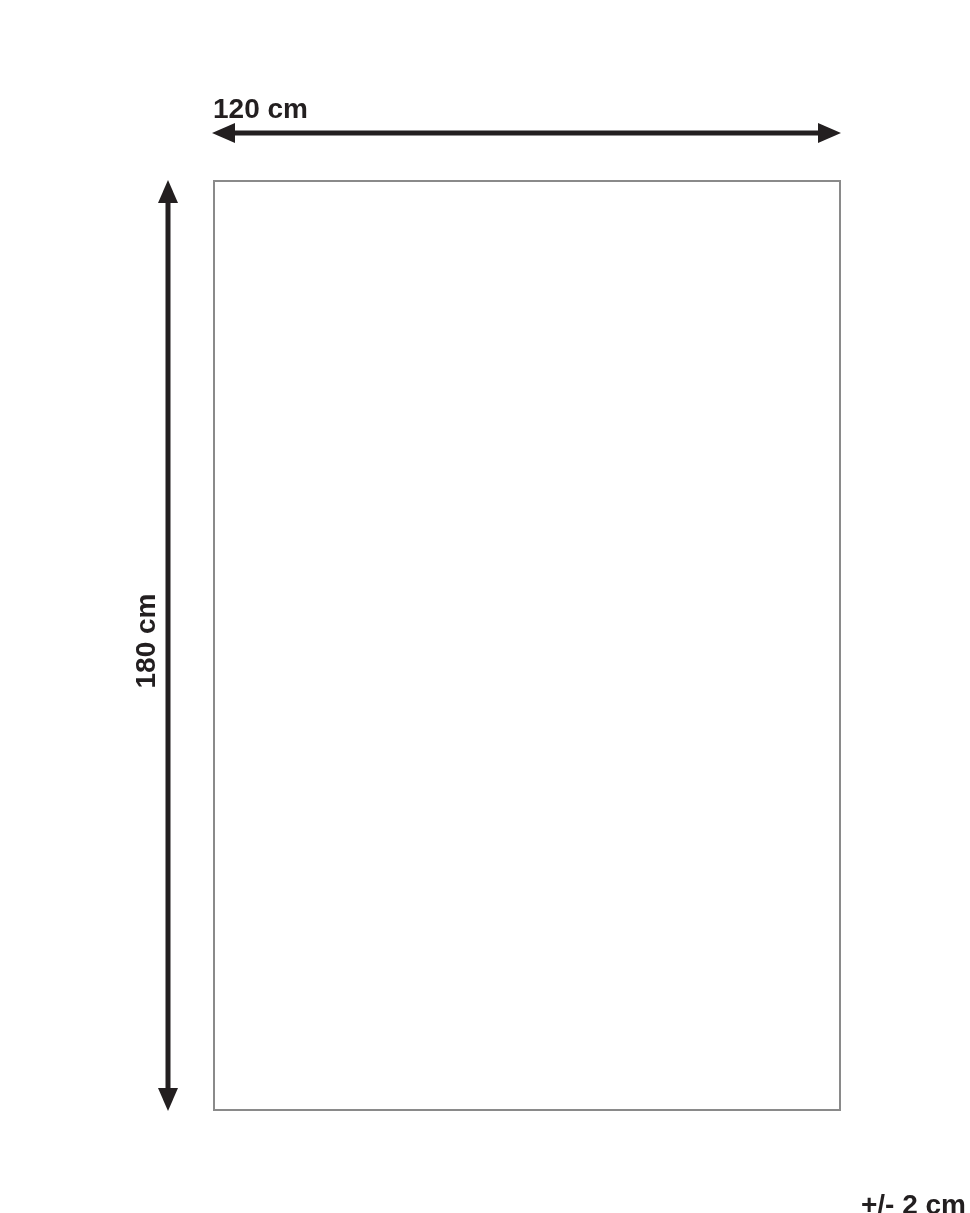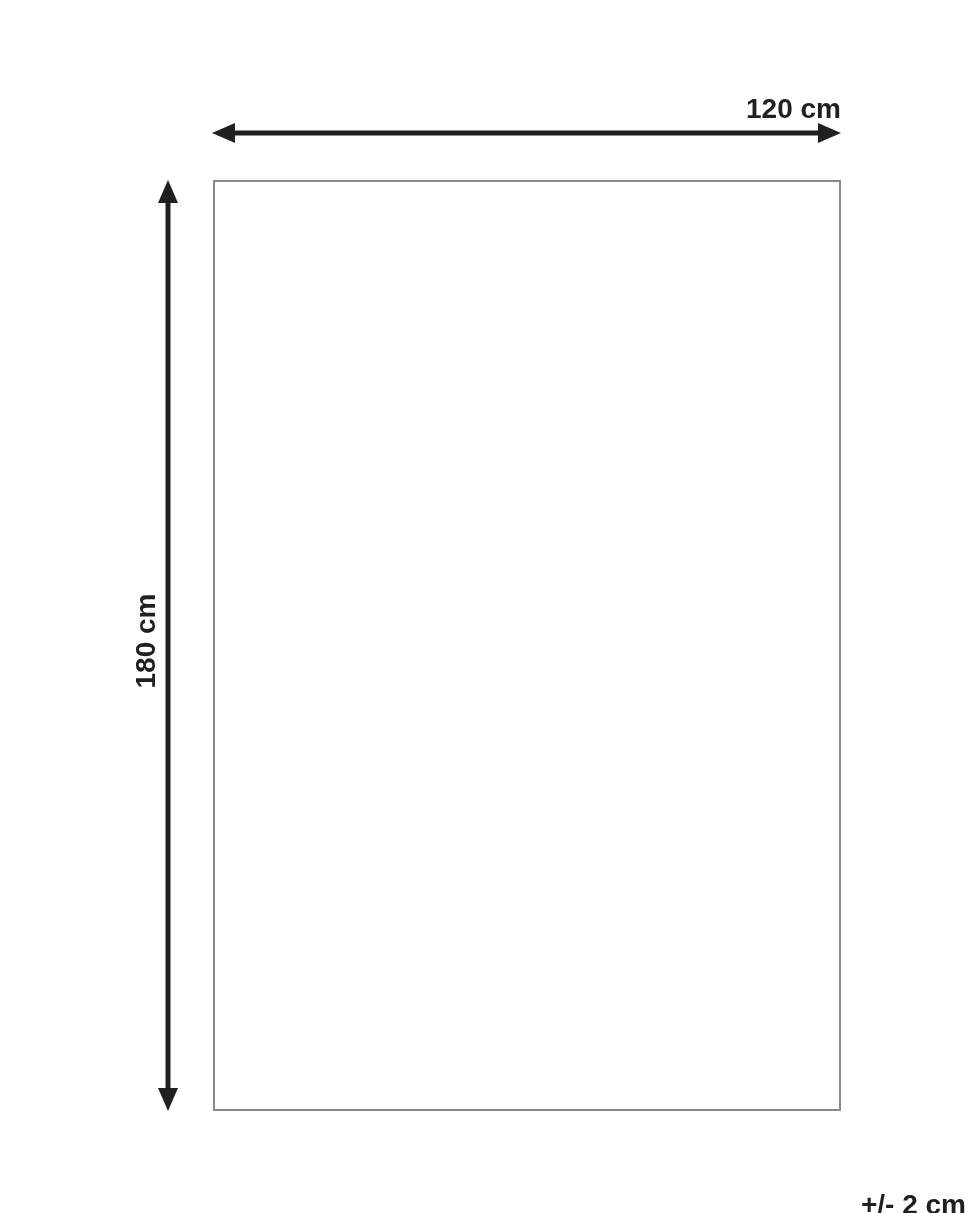--- a/index.html
+++ b/index.html
@@ -30,21 +30,21 @@
     color: #231f20;
     font-weight: bold;
     font-size: 28px;
     line-height: 1;
     white-space: nowrap;
   }
   .width-label {
     left: 213px;
     top: 95px;
     width: 628px;
-    text-align: right;
+    text-align: left;
   }
   .height-label {
     left: 146px;
     top: 641px;
     transform: translate(-50%, -50%) rotate(-90deg);
     transform-origin: center center;
   }
   .tolerance-label {
     right: 4px;
     top: 1191px;

